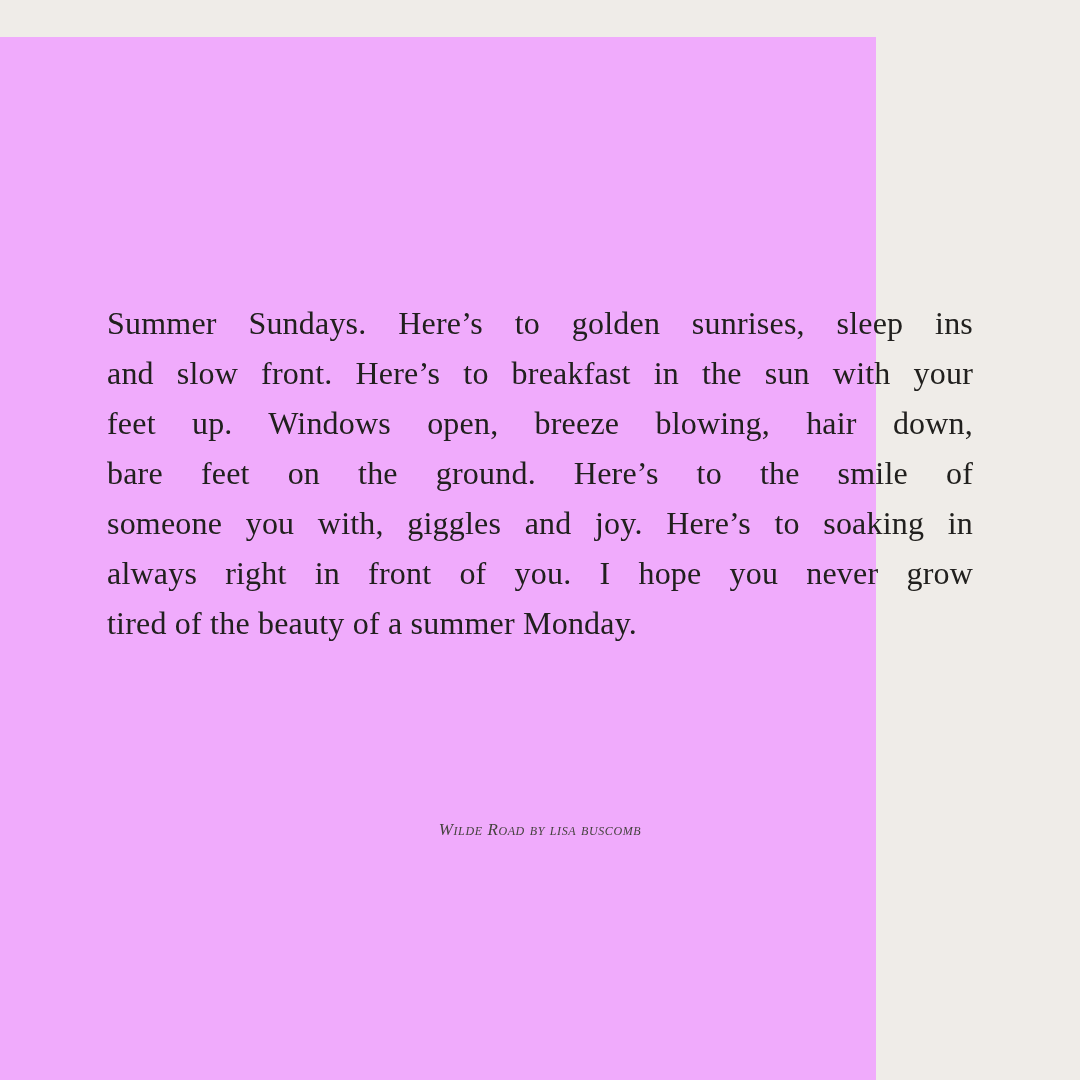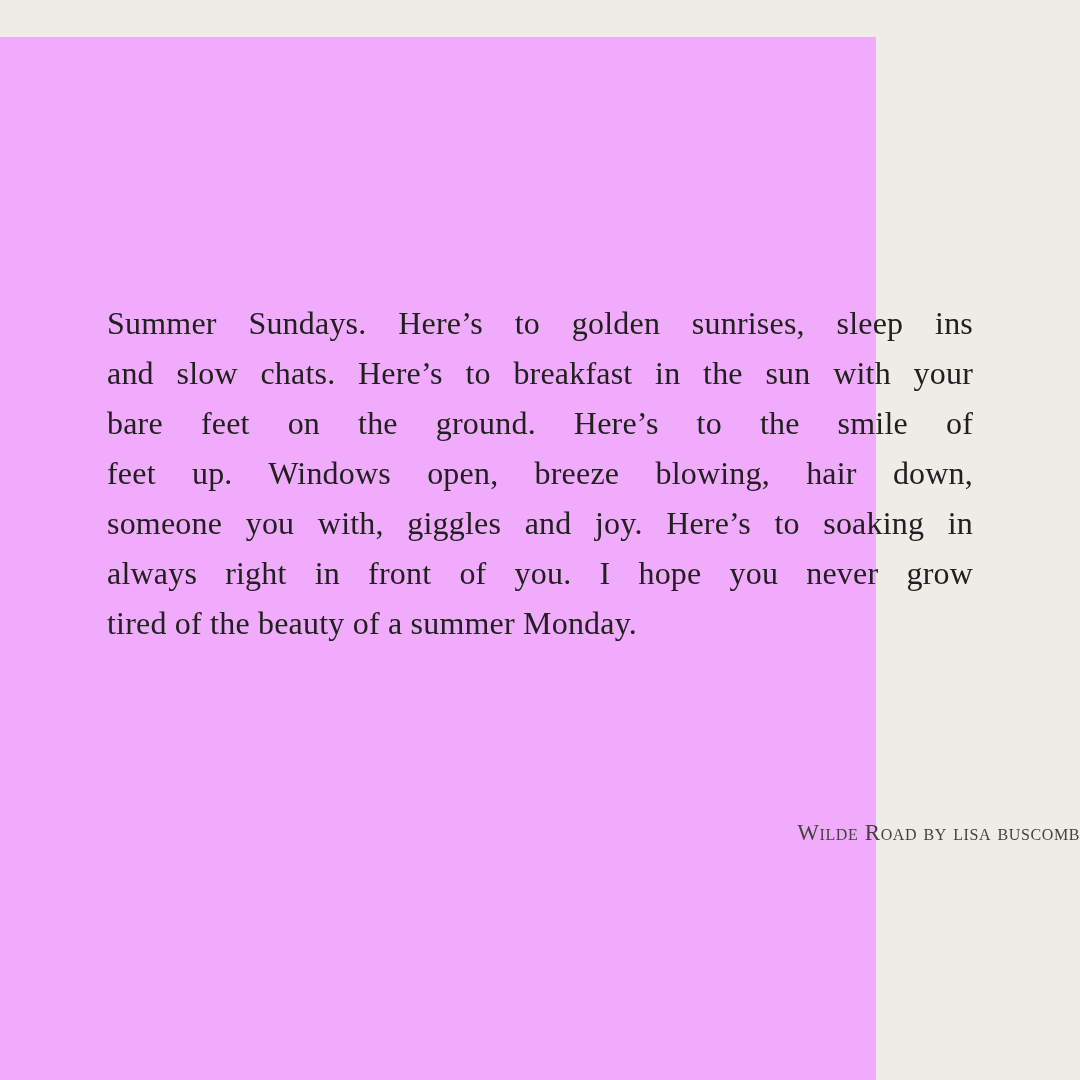--- a/index.html
+++ b/index.html
@@ -37,34 +37,35 @@
   }
   .quote-line.last {
     text-align: justify;
     text-align-last: left;
   }
   .attribution {
     position: absolute;
     left: 0;
     top: 783px;
     width: 1080px;
-    text-align: right;
+    text-align: center;
     font-variant: small-caps;
-    font-size: 23px;
+    font-size: 17px;
     letter-spacing: 0.6px;
     color: #45423e;
+    font-style: italic;
   }
 </style>
 </head>
 <body>
 
 <div class="canvas">
   <div class="quote">
       <div class="quote-line">Summer Sundays. Here’s to golden sunrises, sleep ins</div>
-      <div class="quote-line">and slow chats. Here’s to breakfast in the sun with your</div>
+      <div class="quote-line">and slow front. Here’s to breakfast in the sun with your</div>
+      <div class="quote-line">feet up. Windows open, breeze blowing, hair down,</div>
       <div class="quote-line">bare feet on the ground. Here’s to the smile of</div>
-      <div class="quote-line">feet up. Windows open, breeze blowing, hair down,</div>
       <div class="quote-line">someone you with, giggles and joy. Here’s to soaking in</div>
       <div class="quote-line">always right in front of you. I hope you never grow</div>
       <div class="quote-line last">tired of the beauty of a summer Monday.</div>
     </div>
   <div class="attribution">Wilde Road by lisa buscomb</div>
 </div>
 
 </body></html>

